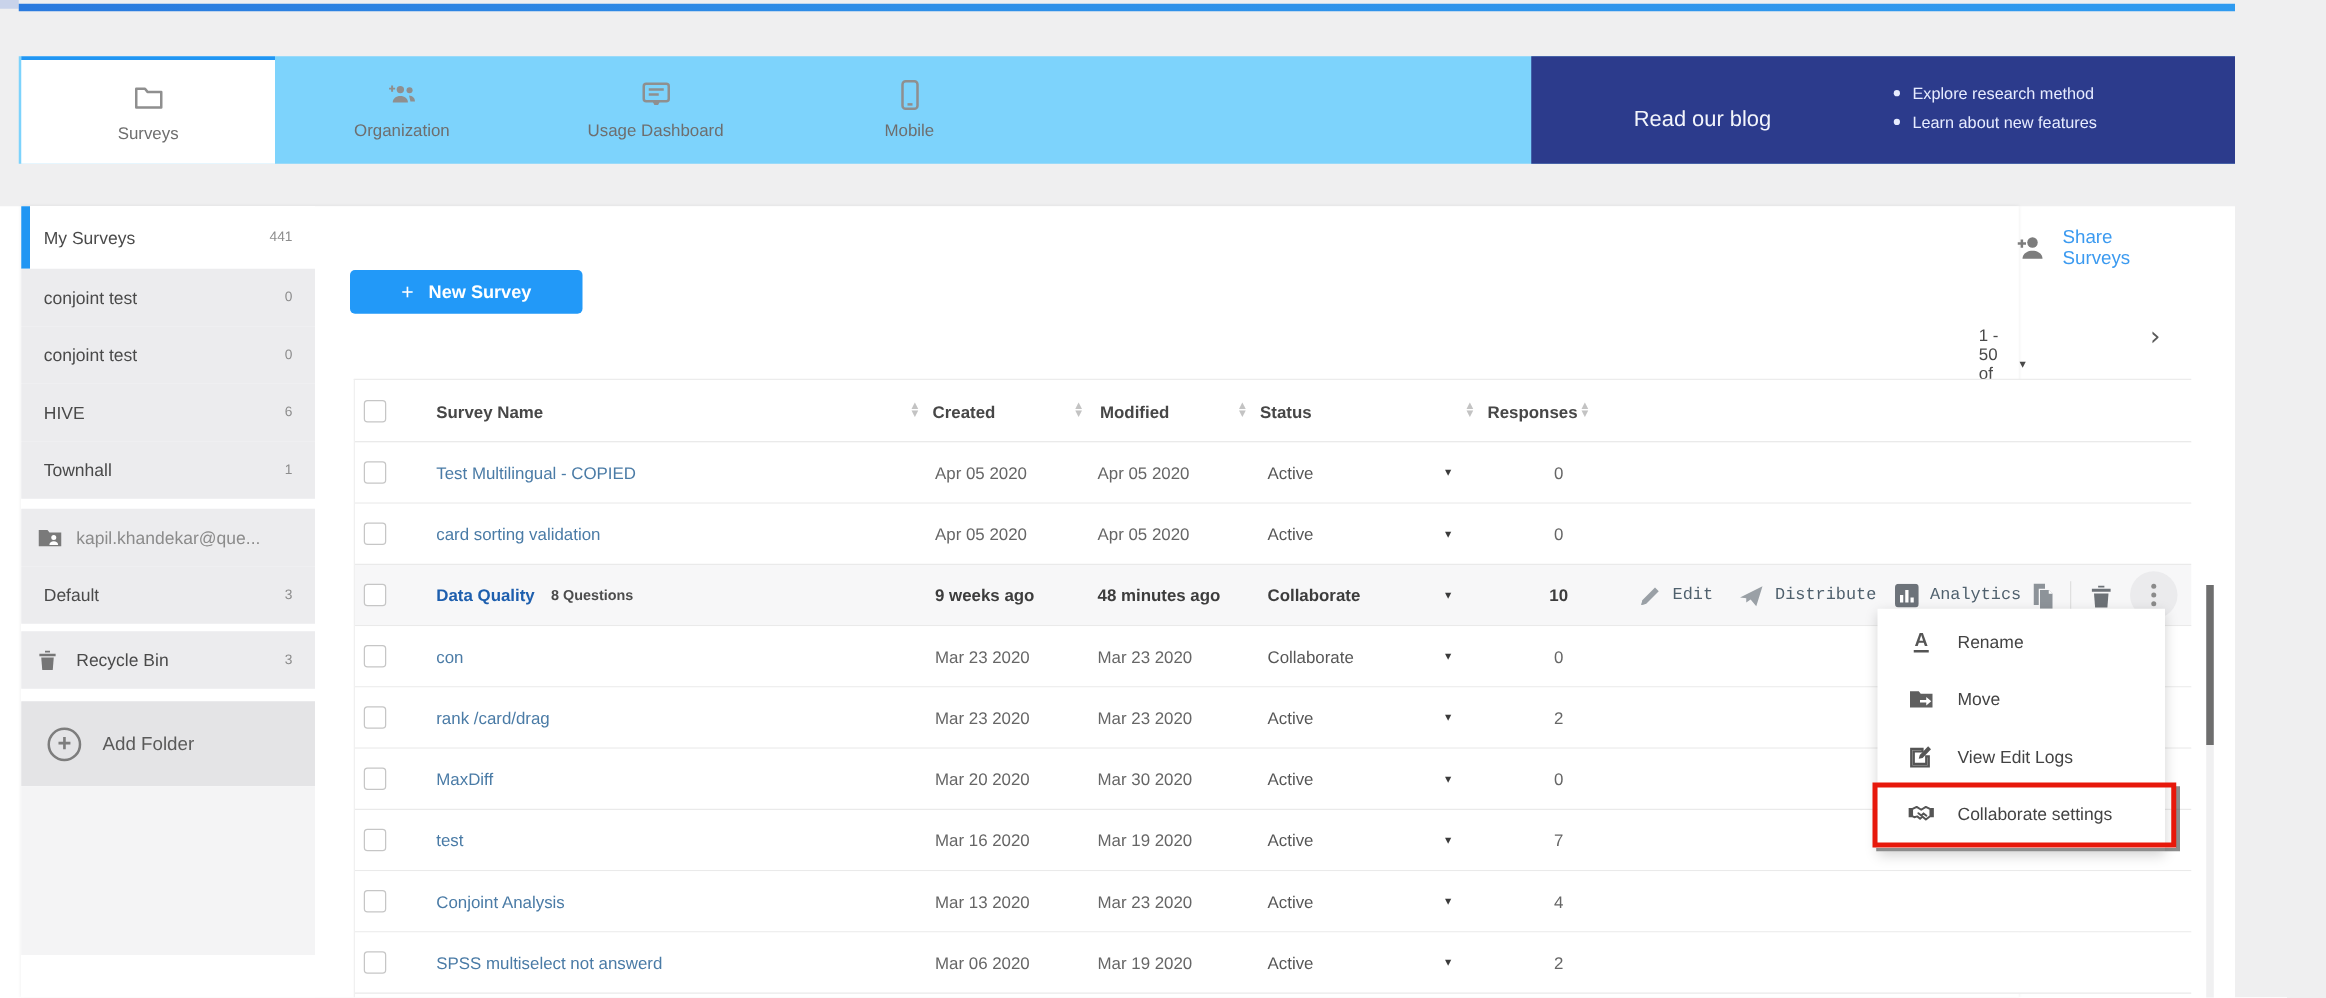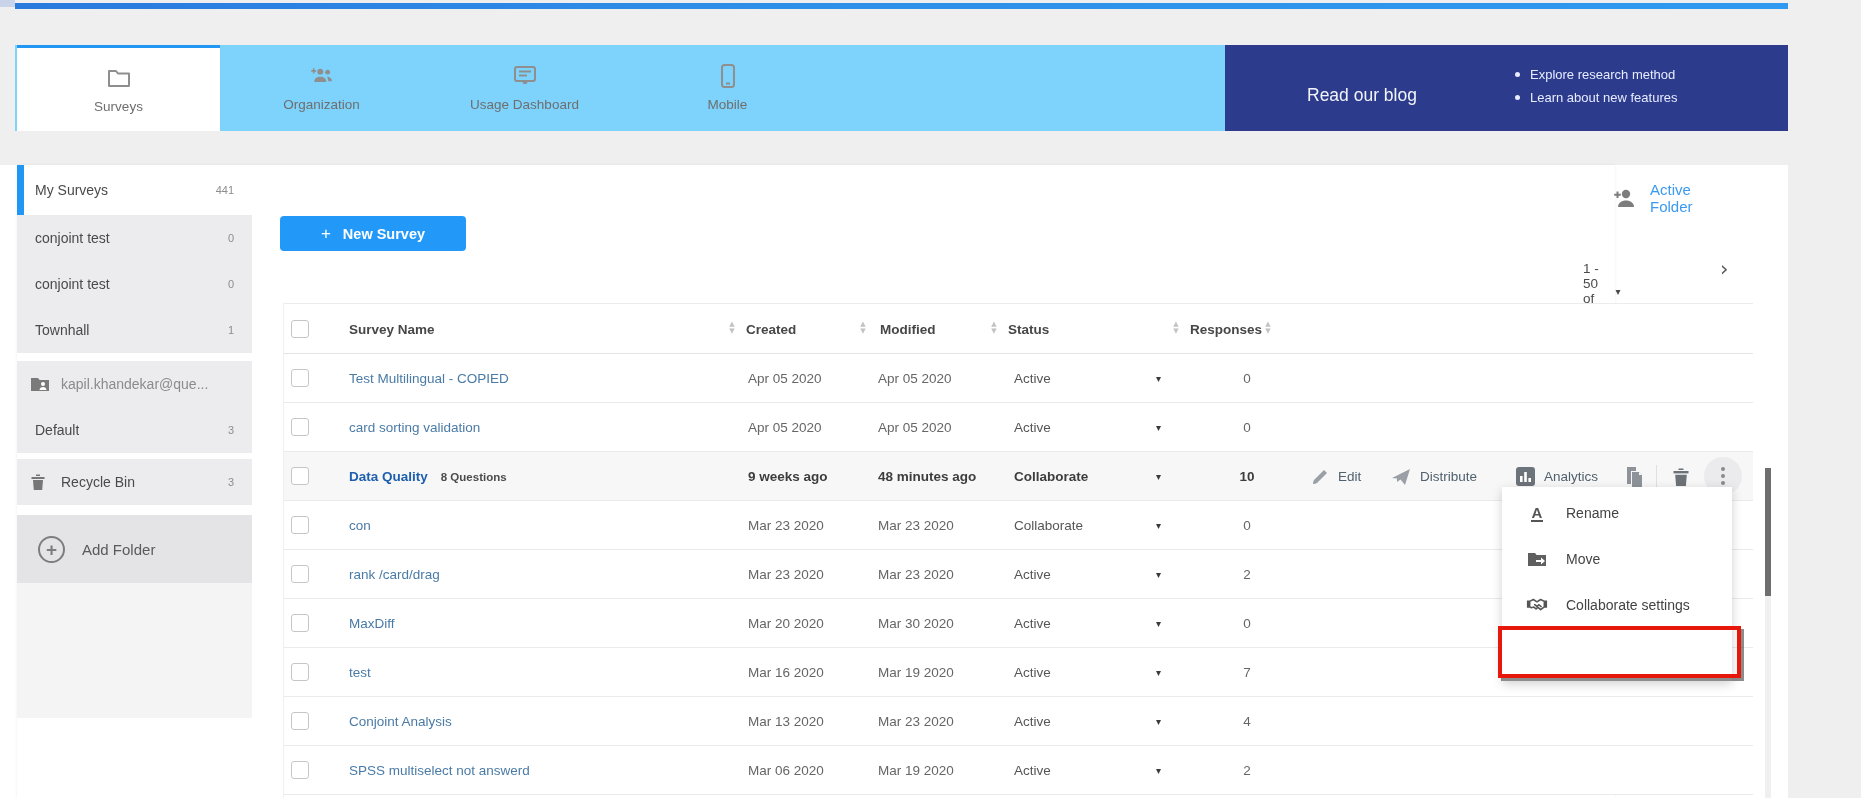--- a/index.html
+++ b/index.html
@@ -87,21 +87,21 @@
   .c-sub { font-size:11.5px; color:#4c4c4c; margin-left:13px; cursor:default; }
   .c-created { left:464px; } .c-modified { left:594px; } .c-status { left:730px; color:#565656; }
   .c-caret { left:872px; font-size:10px; color:#3a3a3a; cursor:pointer; font-family:"DejaVu Sans",sans-serif; }
   .c-resp { left:935px; width:56px; justify-content:center; }
   .row.hl .c-name { color:#1e5fae; font-weight:bold; }
   .row.hl .c-created,.row.hl .c-modified,.row.hl .c-status,.row.hl .c-resp { color:#3d3d3d; font-weight:bold; }
 
   .actions { position:absolute; left:0; top:0; width:100%; height:49px; }
   .act { position:absolute; top:0; height:49px; display:flex; align-items:center; gap:9px; cursor:pointer; }
   .act .a-icon { color:#9aa0a6; display:flex; }
-  .act .a-label { font-size:13.5px; color:#50616e; }
+  .act .a-label { font-size:13.5px; color:#50616e;font-family:Liberation Mono, monospace; }
   .icon-btn { position:absolute; top:0; height:49px; display:flex; align-items:center; color:#81878d; cursor:pointer; }
   .act-divider { position:absolute; left:1372px; top:13px; width:1px; height:24px; background:#e0e0e0; }
   .dots-btn { position:absolute; left:1420px; top:5px; width:38px; height:38px; border-radius:50%;
     background:#ebebed; display:flex; flex-direction:column; align-items:center; justify-content:center;
     gap:3px; cursor:pointer; }
   .dots-btn b { width:4px; height:4px; border-radius:50%; background:#8a8a8a; }
 
   
   .vscroll { position:absolute; left:1748px; top:303px; width:6px; height:455px; background:#f0f0f1; }
   .vscroll .thumb { position:absolute; left:0; top:0; width:6px; height:128px; background:#6e6e6e; cursor:pointer; }
@@ -194,20 +194,24 @@
           <span class="trunc">My Surveys</span>
           <span class="count">441</span>
         </div>
         <div class="side-item">
           <span class="trunc">conjoint test</span>
           <span class="count">0</span>
         </div>
         <div class="side-item">
           <span class="trunc">conjoint test</span>
           <span class="count">0</span>
+        </div>
+        <div class="side-item">
+          <span class="trunc">HIVE</span>
+          <span class="count">6</span>
         </div>
         <div class="side-item">
           <span class="trunc">Townhall</span>
           <span class="count">1</span>
         </div>
         <div class="gap8"></div>
         <div class="side-item muted">
           <span class="side-icon">
             <svg width="20" height="16" viewBox="0 0 20 16">
               <path d="M1 2h7l1.6 2H19v11H1z" fill="#7a7a7a"></path>
@@ -247,21 +251,21 @@
     </button>
 
     <div class="share-folder">
       <span class="sf-icon">
         <svg width="26" height="22" viewBox="0 0 26 22">
             <circle cx="15" cy="7" r="4.2" fill="currentColor"></circle>
             <path d="M7 20c0-4 3.6-6.5 8-6.5s8 2.5 8 6.5z" fill="currentColor"></path>
             <path d="M5.5 4.5v2.3H3.2v2h2.3v2.3h2v-2.3h2.3v-2H7.5V4.5z" fill="currentColor"></path>
           </svg>
       </span>
-      <span class="sf-label">Active Folder</span>
+      <span class="sf-label">Share Surveys</span>
     </div>
 
     <div class="pagination">
       <span class="pg-label">1 - 50 of 444</span>
       <span class="pg-caret">▾</span>
     </div>
     <div class="next-btn">›</div>
 
     <div class="table">
       <div class="thead" id="thead">
@@ -462,20 +466,29 @@
         <span class="m-icon">
           <svg width="20" height="16" viewBox="0 0 20 16">
             <path d="M1 2h7l1.6 2H19v11H1z" fill="#5f5f5f"></path>
             <path d="M9 9h5v-2.4l4 3.4-4 3.4V11H9z" fill="#fff"></path>
           </svg>
         </span>
         <span class="m-label">Move</span>
       </div>
       <div class="menu-item">
         <span class="m-icon">
+          <svg width="20" height="20" viewBox="0 0 20 20">
+            <path d="M2 4h9v2H4v10h10v-6h2v8H2z" fill="none" stroke="#555" stroke-width="1.8"></path>
+            <path d="M8 12l.8-3L15.5 2l2.3 2.3-6.7 7L8 12z" fill="#555"></path>
+          </svg>
+        </span>
+        <span class="m-label">View Edit Logs</span>
+      </div>
+      <div class="menu-item">
+        <span class="m-icon">
           <svg width="24" height="16" viewBox="0 0 24 16">
             <path d="M1 3h3v8H1zM20 3h3v8h-3z" fill="#555"></path>
             <path d="M4 4l4-2 4 2.5L16 2l4 2v6l-4 3-3-2.5-2 1.8-2.5-2L6 11 4 10z" fill="none" stroke="#555" stroke-width="1.7" stroke-linejoin="round"></path>
             <path d="M9.5 7.5l2.5 2 2-1.8 2.5 2" fill="none" stroke="#555" stroke-width="1.7" stroke-linecap="round"></path>
           </svg>
         </span>
         <span class="m-label">Collaborate settings</span>
       </div>
     </div>
 

